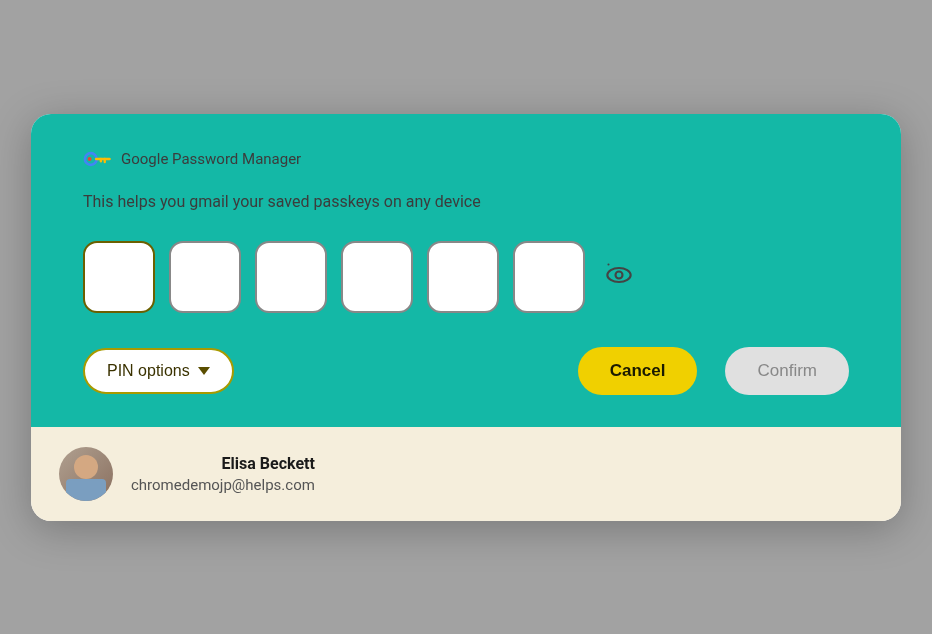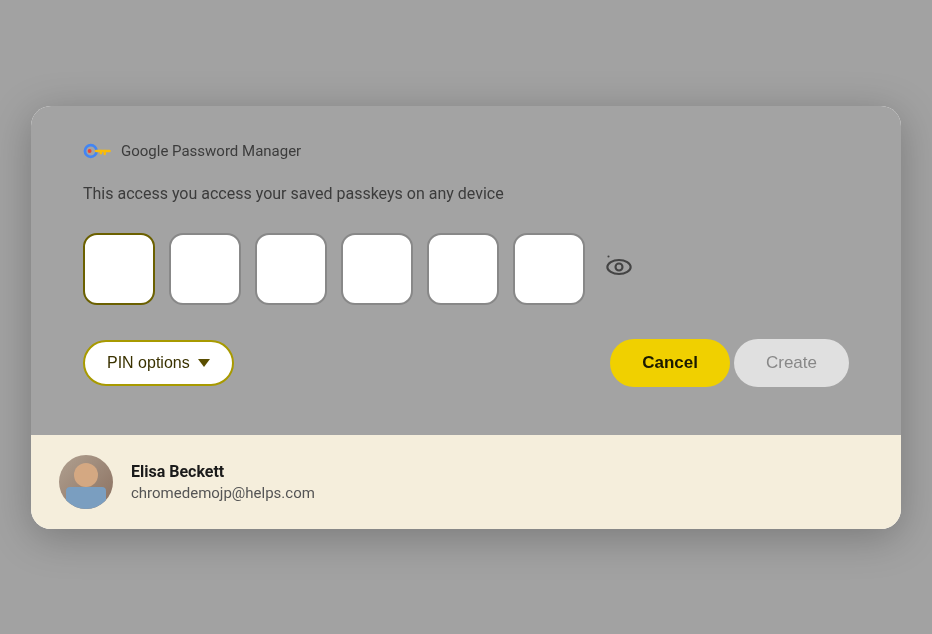--- a/index.html
+++ b/index.html
@@ -25,22 +25,22 @@
       position: relative;
       z-index: 10;
       background: #ffffff;
       border-radius: 20px;
       width: 870px;
       overflow: hidden;
       box-shadow: 0 8px 40px rgba(0,0,0,0.25);
     }
 
     .modal-top {
-      padding: 36px 52px 48px 52px;
-      background: #a3a3a3;
+      padding: 36px 52px 32px 52px;
+      background: #14b8a6;
     }
 
     .header-row {
       display: flex;
       align-items: center;
       gap: 10px;
       margin-bottom: 24px;
     }
 
     .google-key-icon {
@@ -139,21 +139,21 @@
       display: inline-block;
       width: 0;
       height: 0;
       border-left: 6px solid transparent;
       border-right: 6px solid transparent;
       border-top: 8px solid #5a4e00;
     }
 
     .action-buttons {
       display: flex;
-      gap: 4px;
+      gap: 28px;
     }
 
     .cancel-btn {
       background: #f0d000;
       border: none;
       border-radius: 50px;
       padding: 14px 32px;
       font-size: 17px;
       font-weight: 700;
       color: #1a1a00;
@@ -171,20 +171,21 @@
       color: #888;
       cursor: not-allowed;
     }
 
     .modal-footer {
       background: #f5eedc;
       padding: 20px 28px;
       display: flex;
       align-items: center;
       gap: 18px;
+      text-align: right;
     }
 
     .avatar-placeholder {
       width: 54px;
       height: 54px;
       border-radius: 50%;
       background: linear-gradient(135deg, #b0a090 0%, #8a7060 100%);
       display: flex;
       align-items: center;
       justify-content: center;
@@ -257,21 +258,21 @@
           <line x1="28" y1="10" x2="28" y2="14" stroke="#FBBC05" stroke-width="3" stroke-linecap="round"></line>
           <line x1="23" y1="10" x2="23" y2="13" stroke="#FBBC05" stroke-width="3" stroke-linecap="round"></line>
 
           <circle cx="8.5" cy="10" r="2.5" fill="#EA4335"></circle>
         </svg>
       </div>
       <span class="header-title">Google Password Manager</span>
     </div>
 
 
-    <p class="modal-subtitle">This access you access your saved passkeys on any device</p>
+    <p class="modal-subtitle">This helps you gmail your saved passkeys on any device</p>
 
     <div class="pin-row">
       <input class="pin-box" type="password" maxlength="1" style="">
       <input class="pin-box" type="password" maxlength="1" style="">
       <input class="pin-box" type="password" maxlength="1" style="">
       <input class="pin-box" type="password" maxlength="1" style="">
       <input class="pin-box" type="password" maxlength="1" style="">
       <input class="pin-box" type="password" maxlength="1" style="">
 
       <button class="eye-button">
@@ -286,21 +287,21 @@
     </div>
 
     <div class="button-row">
       <button class="pin-options-btn">
         <span>PIN options</span>
         <span class="chevron-icon"></span>
       </button>
 
       <div class="action-buttons">
         <button class="cancel-btn">Cancel</button>
-        <button class="confirm-btn" disabled="">Create</button>
+        <button class="confirm-btn" disabled="">Confirm</button>
       </div>
     </div>
 
   </div>
 
   <div class="modal-footer">
     <div class="avatar-placeholder">
       <div class="avatar-figure">
         <div class="avatar-head"></div>
         <div class="avatar-shirt"></div>

